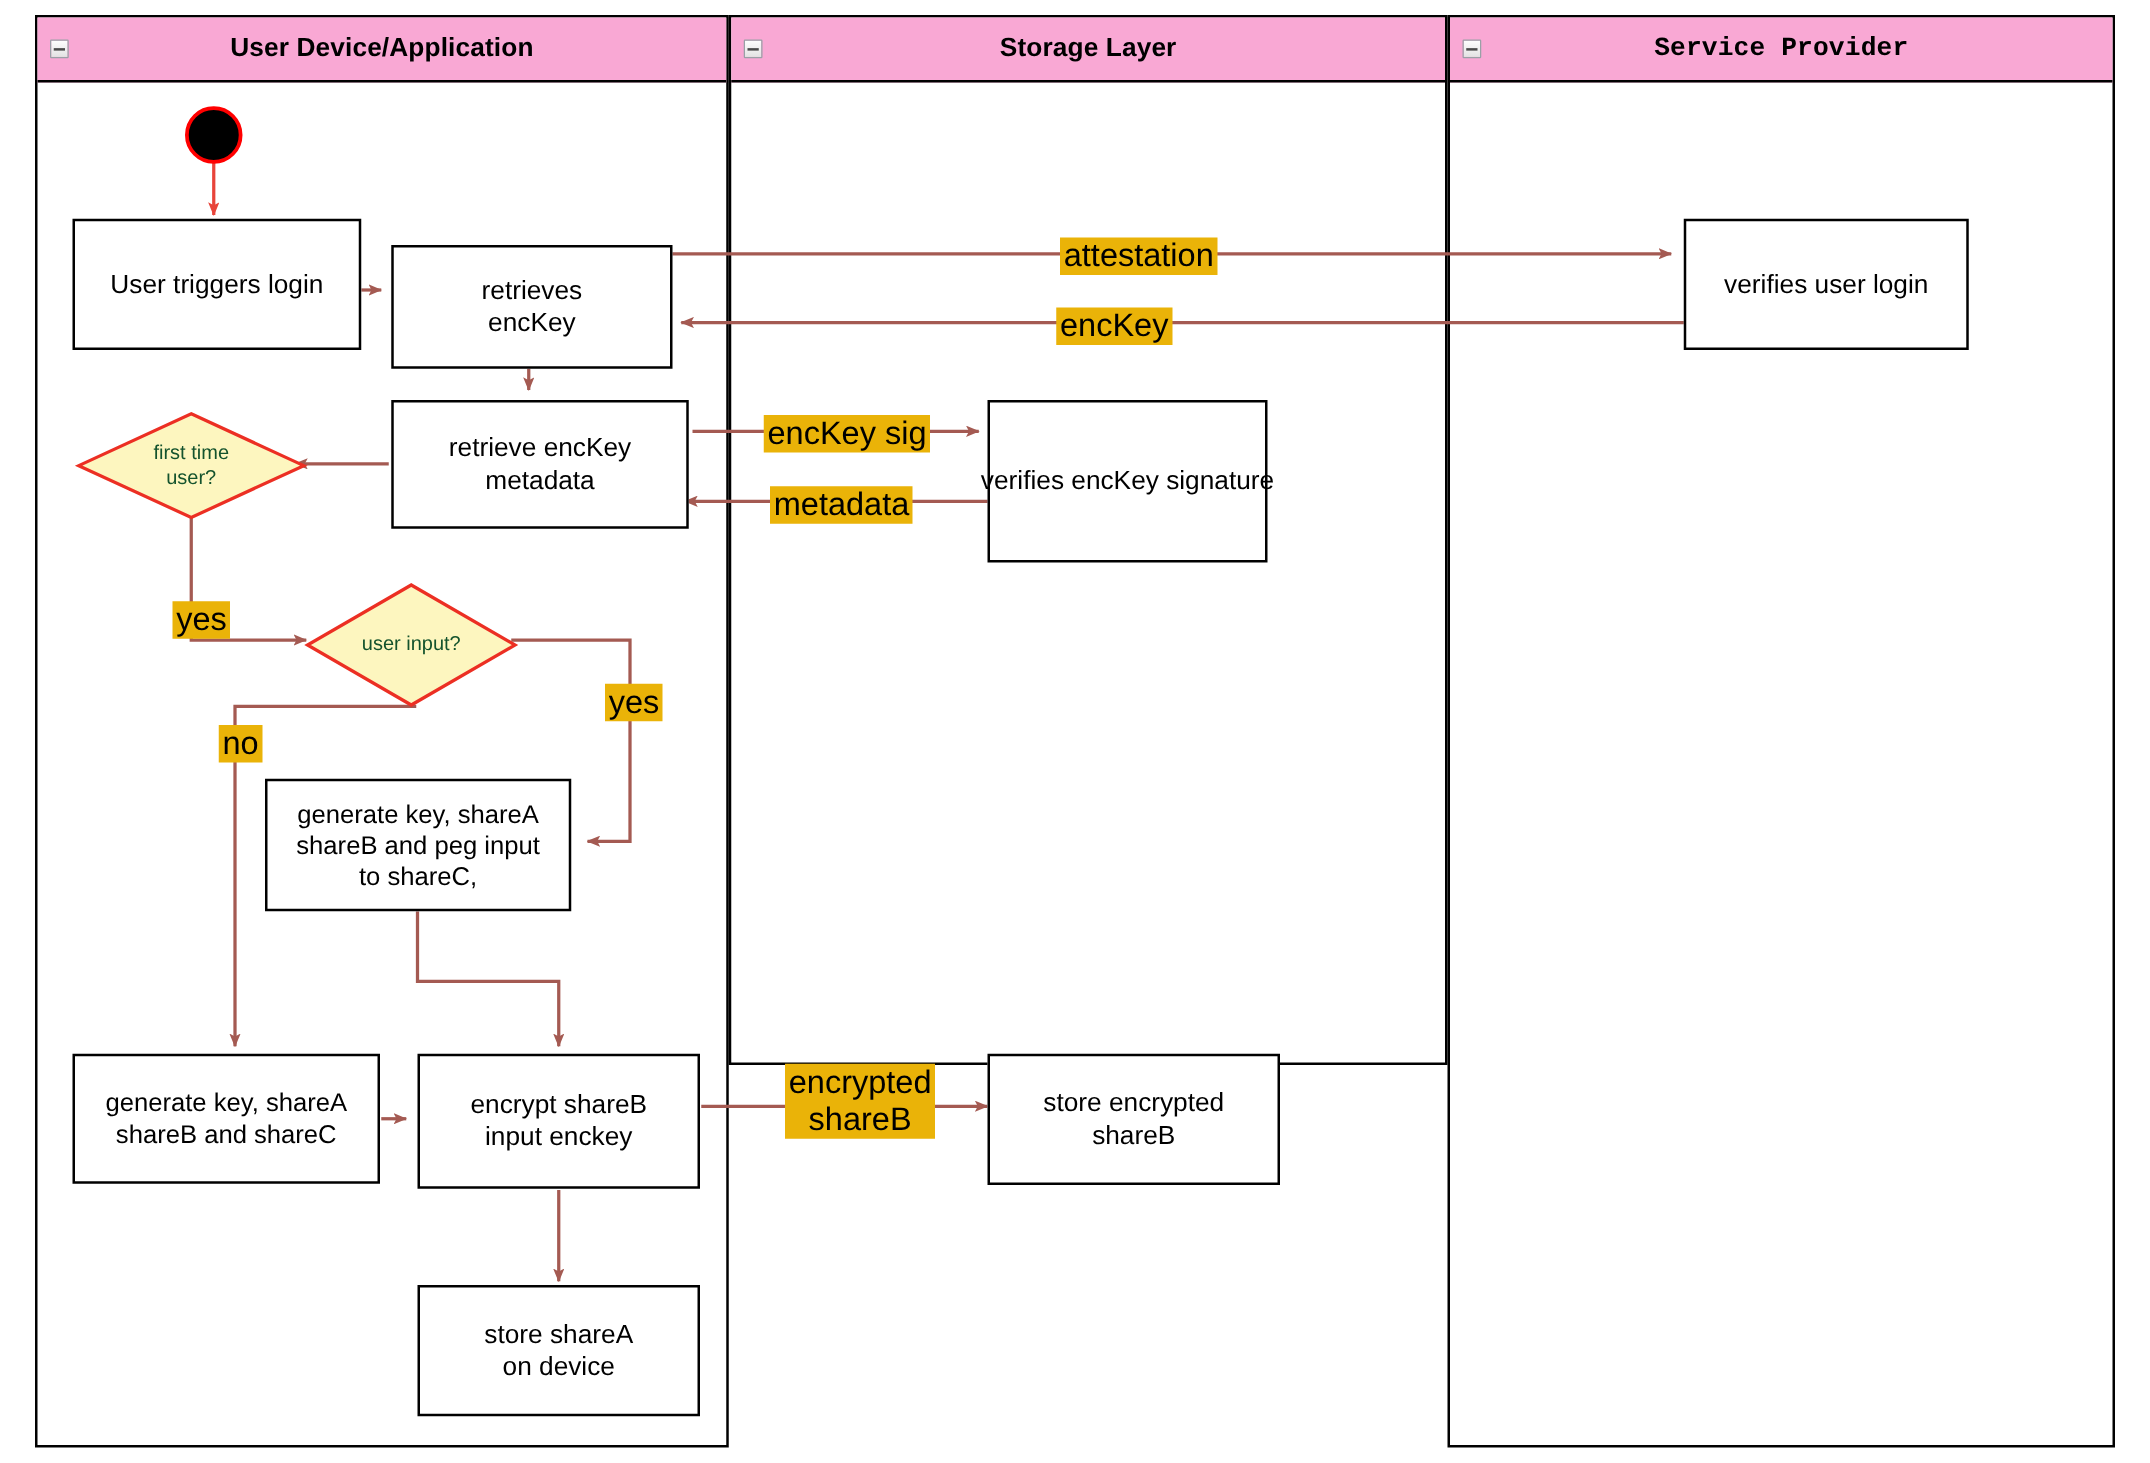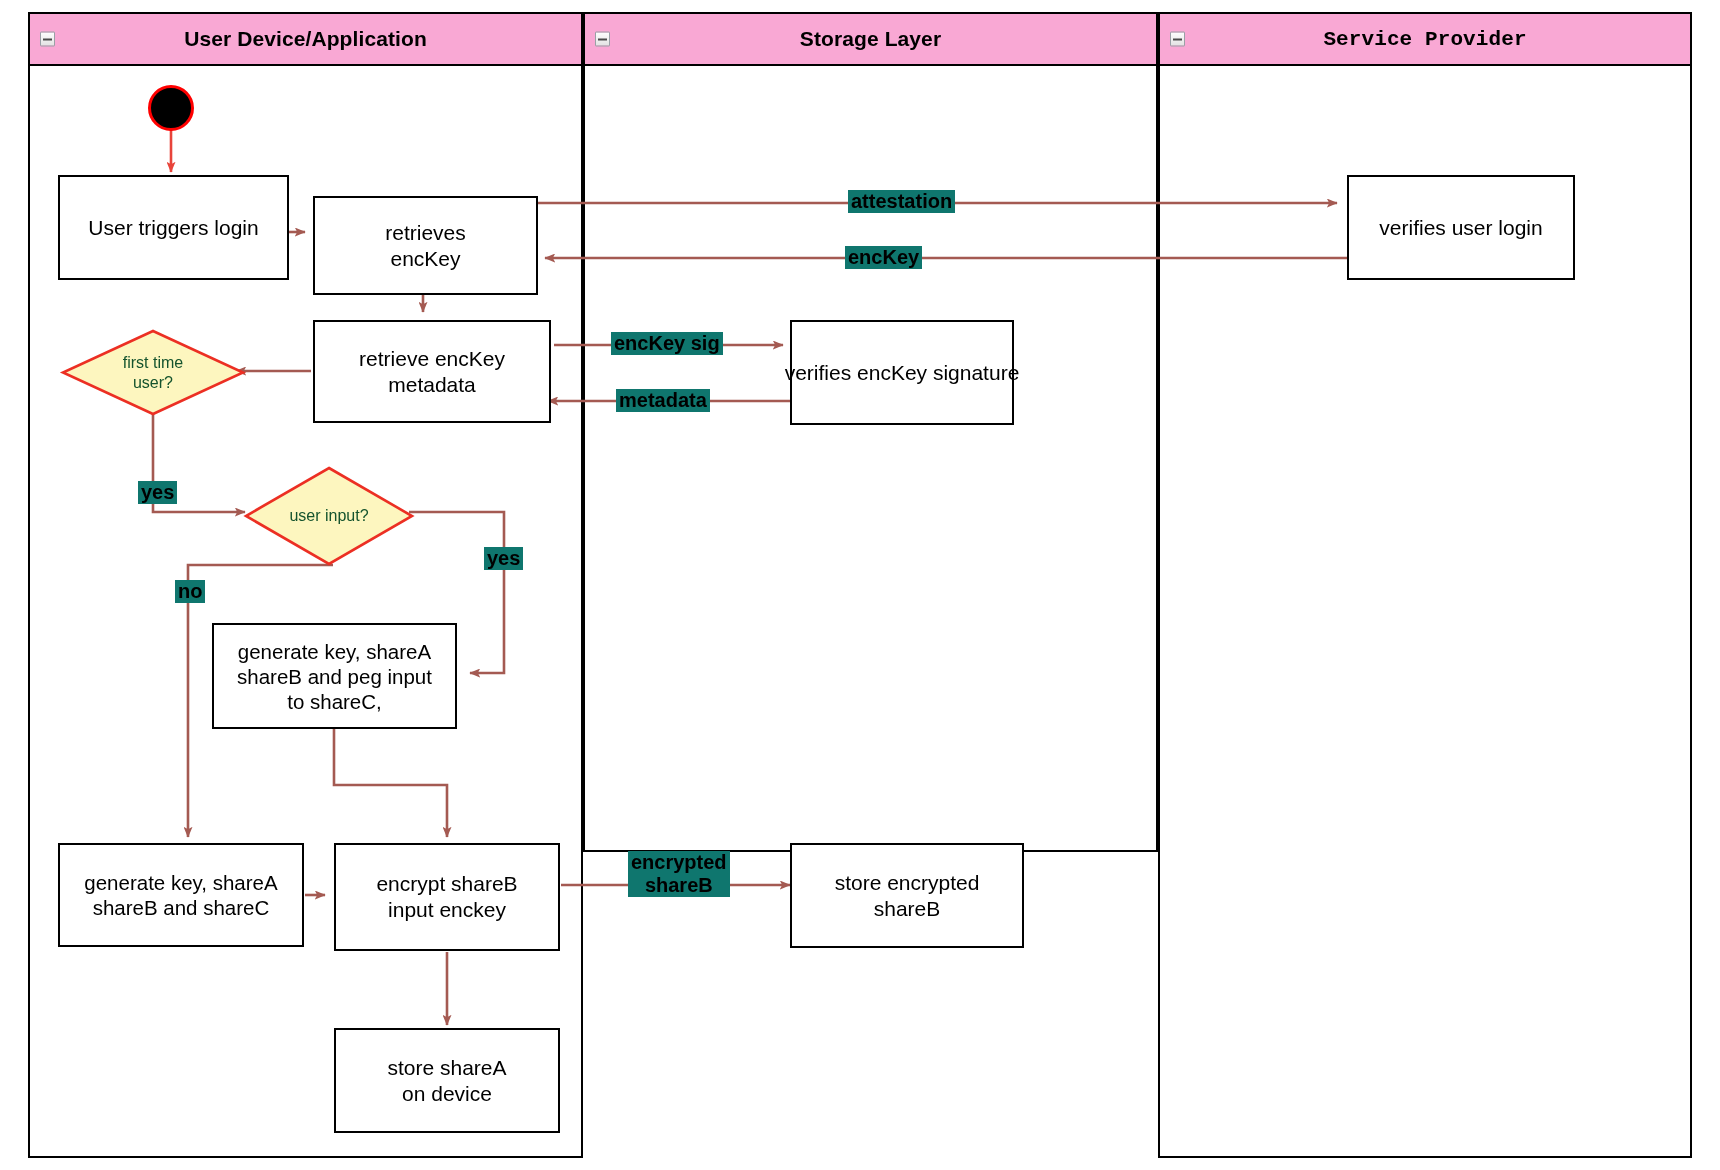--- a/index.html
+++ b/index.html
@@ -128,29 +128,28 @@
     left: 0;
     top: 0;
     width: 1720px;
     height: 1170px;
     z-index: 2;
     pointer-events: none;
   }
 
   .edge-label {
     position: absolute;
-    font-size: 20px;
+    font-size: 26px;
     color: #000000;
-    background: #0f766e;
+    background: #eab308;
     padding: 0 3px;
     white-space: pre;
     text-align: center;
     line-height: 1.15;
     z-index: 3;
-    font-weight: bold;
   }
 </style>
 </head>
 <body>
 
 <div id="canvas">
 
   <div class="lane" style="left:28px; top:12px; width:555px; height:1146px;">
     <div class="lane-header">
       <span class="collapse-icon"></span>
@@ -264,20 +263,20 @@
 
   <div class="node" style="left:58px; top:843px; width:246px; height:104px; font-size:20.5px;">generate key, shareA
 shareB and shareC</div>
 
   <div class="node" style="left:334px; top:843px; width:226px; height:108px;">encrypt shareB
 input enckey</div>
 
   <div class="node" style="left:334px; top:1028px; width:226px; height:105px;">store shareA
 on device</div>
 
-  <div class="node overflow" style="left:790px; top:320px; width:224px; height:105px;">verifies encKey signature</div>
+  <div class="node overflow" style="left:790px; top:320px; width:224px; height:130px;">verifies encKey signature</div>
 
   <div class="node" style="left:790px; top:843px; width:234px; height:105px;">store encrypted
 shareB</div>
 
   <div class="node" style="left:1347px; top:175px; width:228px; height:105px;">verifies user login</div>
 
 </div>
 
 </body></html>

